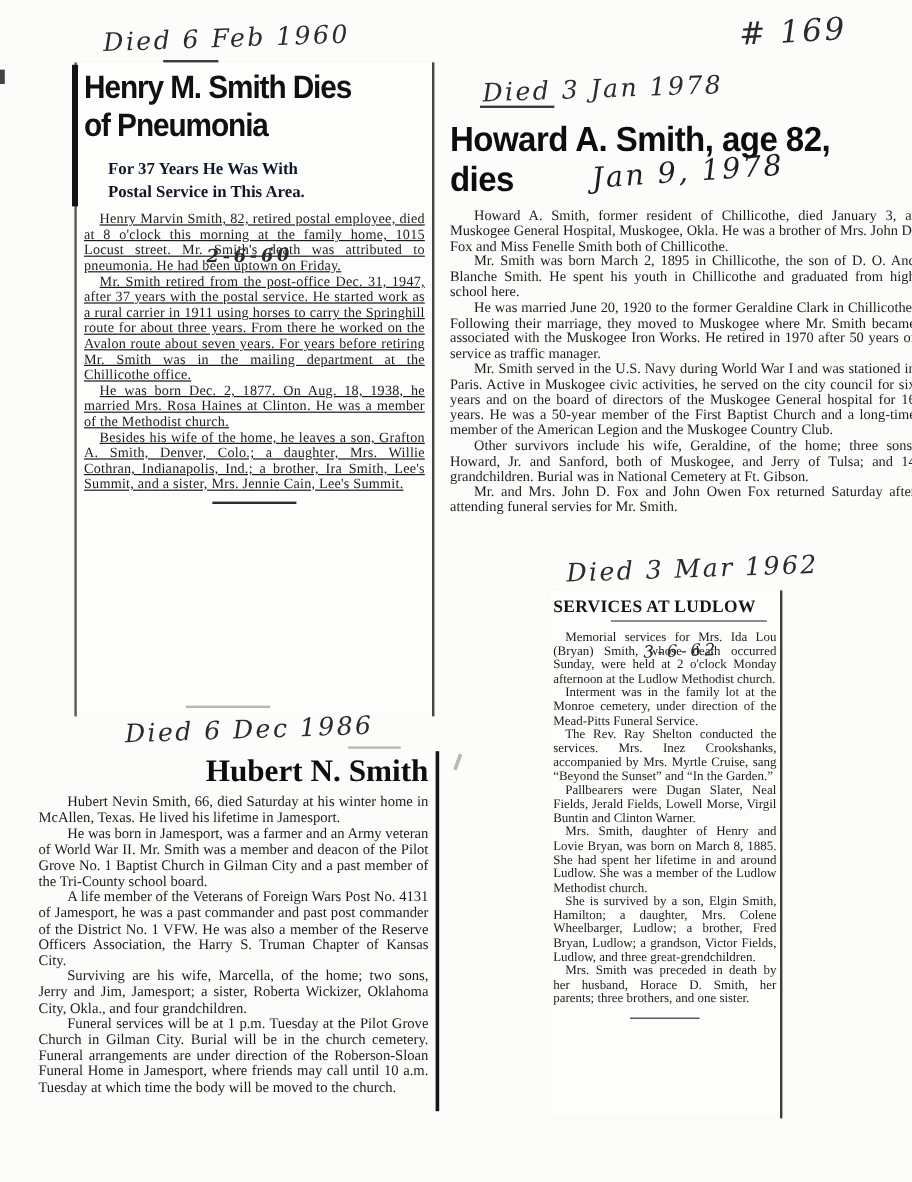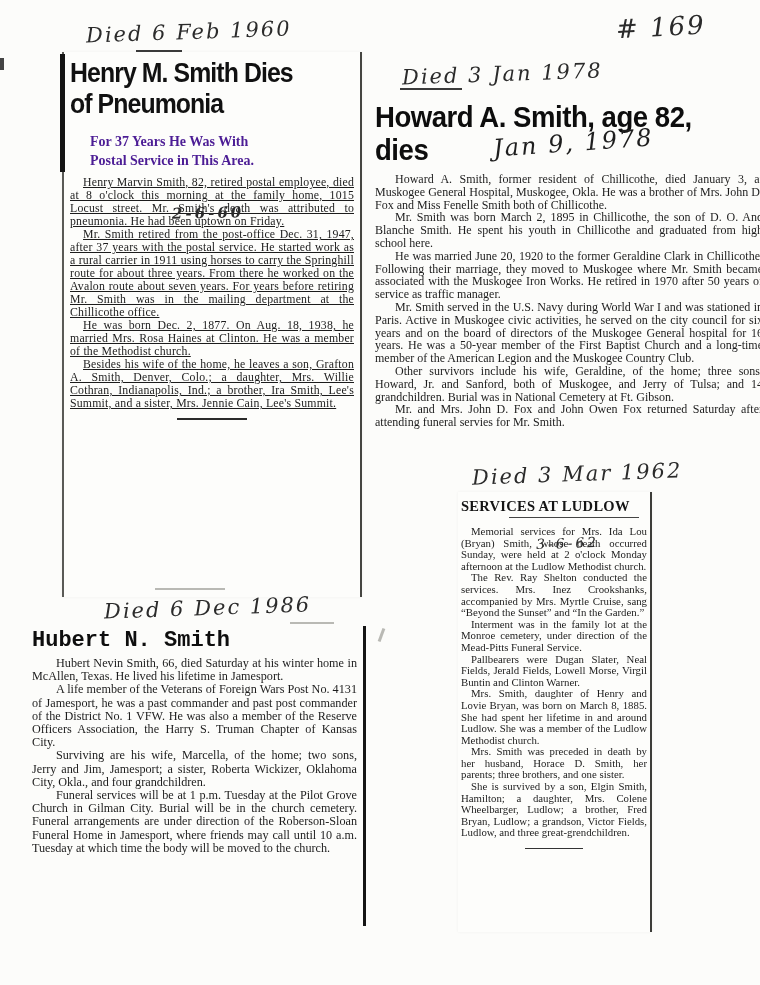--- a/index.html
+++ b/index.html
@@ -47,21 +47,21 @@
     transform: scaleX(0.92);
     transform-origin: left top;
     color: #111;
   }
   .henry-subhead {
     margin: 12px 0 4px 20px;
     width: 178px;
     font-weight: bold;
     font-size: 14px;
     line-height: 19px;
-    color: #4c1d95;
+    color: #0f172a;
   }
   .body-text p {
     text-align: justify;
     text-indent: 13px;
   }
   .clip-henry .body-text { margin-top: 6px; }
   .clip-henry .body-text p { font-size: 11.8px; line-height: 13px; letter-spacing: 0.2px; text-decoration: underline; }
   .end-rule { border-top: 2px solid #2a2a2a; width: 70px; margin: 8px auto 0 auto; }
   
   .clip-howard { left: 352px; top: 99px; width: 392px; padding: 2px 2px; background: transparent; box-shadow: none; margin-left: 21px; }
@@ -101,24 +101,24 @@
   .ida-inline-note { position: absolute; left: 78px; top: 43px; font-size: 14px; letter-spacing: 3px; transform: rotate(-2deg); }
   .end-rule-dash { border-top: 1.5px solid #333; width: 58px; margin: 9px auto 0 auto; }
   
   .clip-hubert {
     left: 28px; top: 626px; width: 338px; min-height: 300px;
     border-right: 3px solid #151515;
     padding: 2px 6px 4px 4px;
     background: transparent; box-shadow: none;
   }
   .hubert-headline {
-    font-family: Liberation Mono, monospace;
-    font-weight: bold;
-    font-size: 22px;
-    text-align: left;
+    font-family: Liberation Serif, serif;
+    font-weight: bold;
+    font-size: 26px;
+    text-align: right;
     color: #0e0e0e;
     margin-bottom: 4px;
   }
   .clip-hubert .body-text p { font-size: 12.2px; line-height: 13.2px; text-indent: 24px; }
   
   .scan-mark { position: absolute; background: #444; z-index: 2; }
   .faint { background: #b9b9b4; }
   
   .henry-inline-note { position: absolute; left: 108px; top: 152px; font-size: 15px; font-weight: bold; letter-spacing: 3px; transform: rotate(-1deg); }
 </style>
@@ -169,38 +169,39 @@
   <div class="handwriting hw-big" style="left:472px; top:462px; transform: rotate(-2deg);">Died 3 Mar 1962</div>
 
   <div class="clipping clip-ida">
     <div class="ida-headline">
       <div>SERVICES AT LUDLOW</div>
     </div>
     <div class="ida-headline-underline"></div>
     <div class="handwriting ida-inline-note">3-6-62</div>
     <div class="body-text">
       <p>Memorial services for Mrs. Ida Lou (Bryan) Smith, whose death occurred Sunday, were held at 2 o'clock Monday afternoon at the Ludlow Methodist church.</p>
+      <p>Interment was in the family lot at the Monroe cemetery, under direction of the Mead-Pitts Funeral Service.</p>
       <p>The Rev. Ray Shelton conducted the services. Mrs. Inez Crookshanks, accompanied by Mrs. Myrtle Cruise, sang “Beyond the Sunset” and “In the Garden.”</p>
-      <p>Interment was in the family lot at the Monroe cemetery, under direction of the Mead-Pitts Funeral Service.</p>
       <p>Pallbearers were Dugan Slater, Neal Fields, Jerald Fields, Lowell Morse, Virgil Buntin and Clinton Warner.</p>
       <p>Mrs. Smith, daughter of Henry and Lovie Bryan, was born on March 8, 1885. She had spent her lifetime in and around Ludlow. She was a member of the Ludlow Methodist church.</p>
+      <p>She is survived by a son, Elgin Smith, Hamilton; a daughter, Mrs. Colene Wheelbarger, Ludlow; a brother, Fred Bryan, Ludlow; a grandson, Victor Fields, Ludlow, and three great-grendchildren.</p>
       <p>Mrs. Smith was preceded in death by her husband, Horace D. Smith, her parents; three brothers, and one sister.</p>
-      <p>She is survived by a son, Elgin Smith, Hamilton; a daughter, Mrs. Colene Wheelbarger, Ludlow; a brother, Fred Bryan, Ludlow; a grandson, Victor Fields, Ludlow, and three great-grendchildren.</p>
     </div>
     <div class="end-rule-dash"></div>
   </div>
 
   <div class="ink-line faint" style="left:155px; top:588px; width:70px; height:2px;"></div>
   <div class="handwriting hw-big" style="left:104px; top:596px; transform: rotate(-2deg);">Died 6 Dec 1986</div>
   <div class="scan-mark faint" style="left:290px; top:622px; width:44px; height:2px;"></div>
   <div class="scan-mark faint" style="left:380px; top:628px; width:3px; height:14px; transform: rotate(20deg);"></div>
 
   <div class="clipping clip-hubert">
     <div class="hubert-headline">Hubert N. Smith</div>
     <div class="body-text">
       <p>Hubert Nevin Smith, 66, died Saturday at his winter home in McAllen, Texas. He lived his lifetime in Jamesport.</p>
+      <p>He was born in Jamesport, was a farmer and an Army veteran of World War II. Mr. Smith was a member and deacon of the Pilot Grove No. 1 Baptist Church in Gilman City and a past member of the Tri-County school board.</p>
       <p>A life member of the Veterans of Foreign Wars Post No. 4131 of Jamesport, he was a past commander and past post commander of the District No. 1 VFW. He was also a member of the Reserve Officers Association, the Harry S. Truman Chapter of Kansas City.</p>
       <p>Surviving are his wife, Marcella, of the home; two sons, Jerry and Jim, Jamesport; a sister, Roberta Wickizer, Oklahoma City, Okla., and four grandchildren.</p>
       <p>Funeral services will be at 1 p.m. Tuesday at the Pilot Grove Church in Gilman City. Burial will be in the church cemetery. Funeral arrangements are under direction of the Roberson-Sloan Funeral Home in Jamesport, where friends may call until 10 a.m. Tuesday at which time the body will be moved to the church.</p>
     </div>
   </div>
 
 </div>
 
 </body></html>

